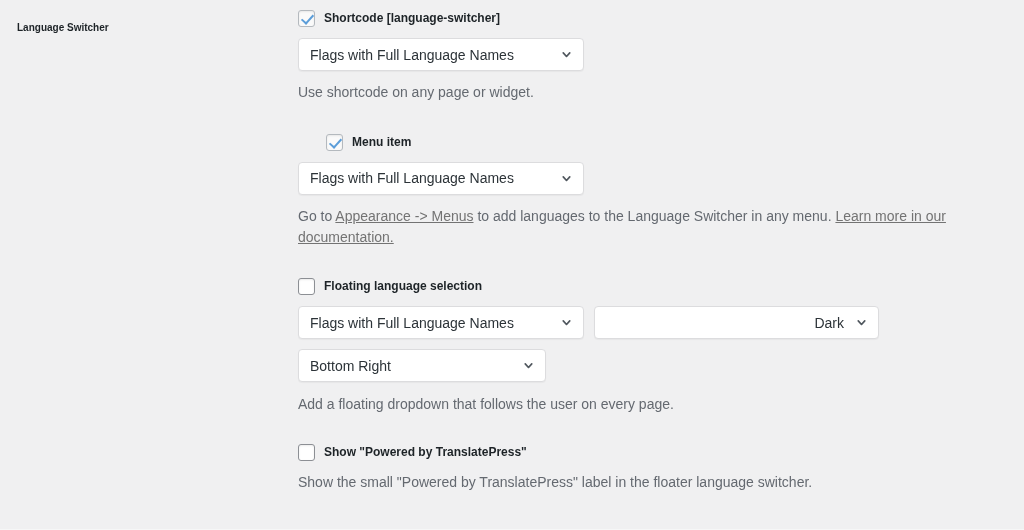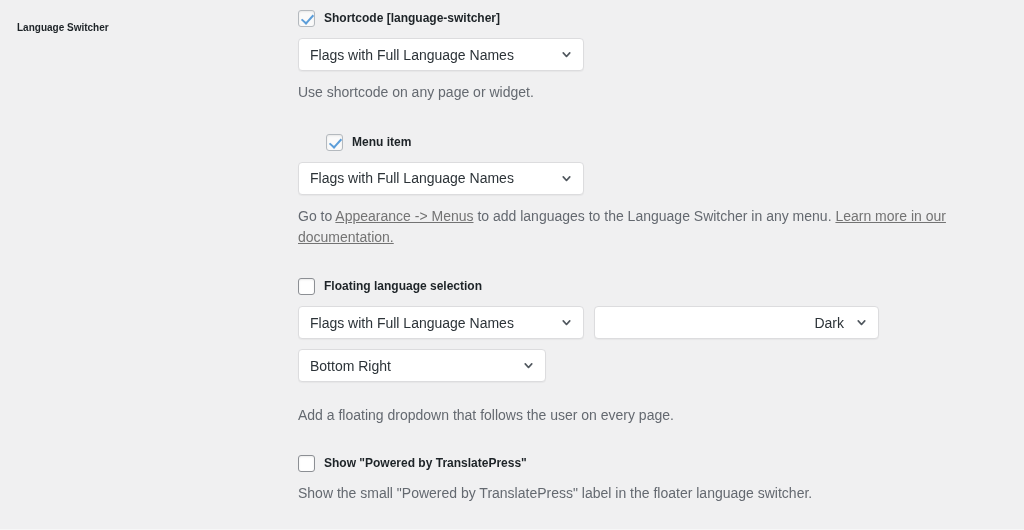--- a/index.html
+++ b/index.html
@@ -145,21 +145,21 @@
   }
 
   .mt-shortcode-sel  { margin-top: 11px; }
   .mt-shortcode-desc { margin-top: 11px; }
   .mt-menu-block     { margin-top: 30px; padding-left: 28px; }
   .mt-menu-sel       { margin-top: 11px; }
   .mt-menu-desc      { margin-top: 11px; }
   .mt-float-block    { margin-top: 29px; }
   .mt-float-row1     { margin-top: 11px; }
   .mt-float-row2     { margin-top: 10px; }
-  .mt-float-desc     { margin-top: 23px; }
+  .mt-float-desc     { margin-top: 12px; }
   .mt-powered-block  { margin-top: 28px; }
   .mt-powered-desc   { margin-top: 11px; }
 </style>
 </head>
 <body>
 
 <div class="settings-row">
 
   <div class="row-label-cell">
     <div class="row-label">Language Switcher</div>

